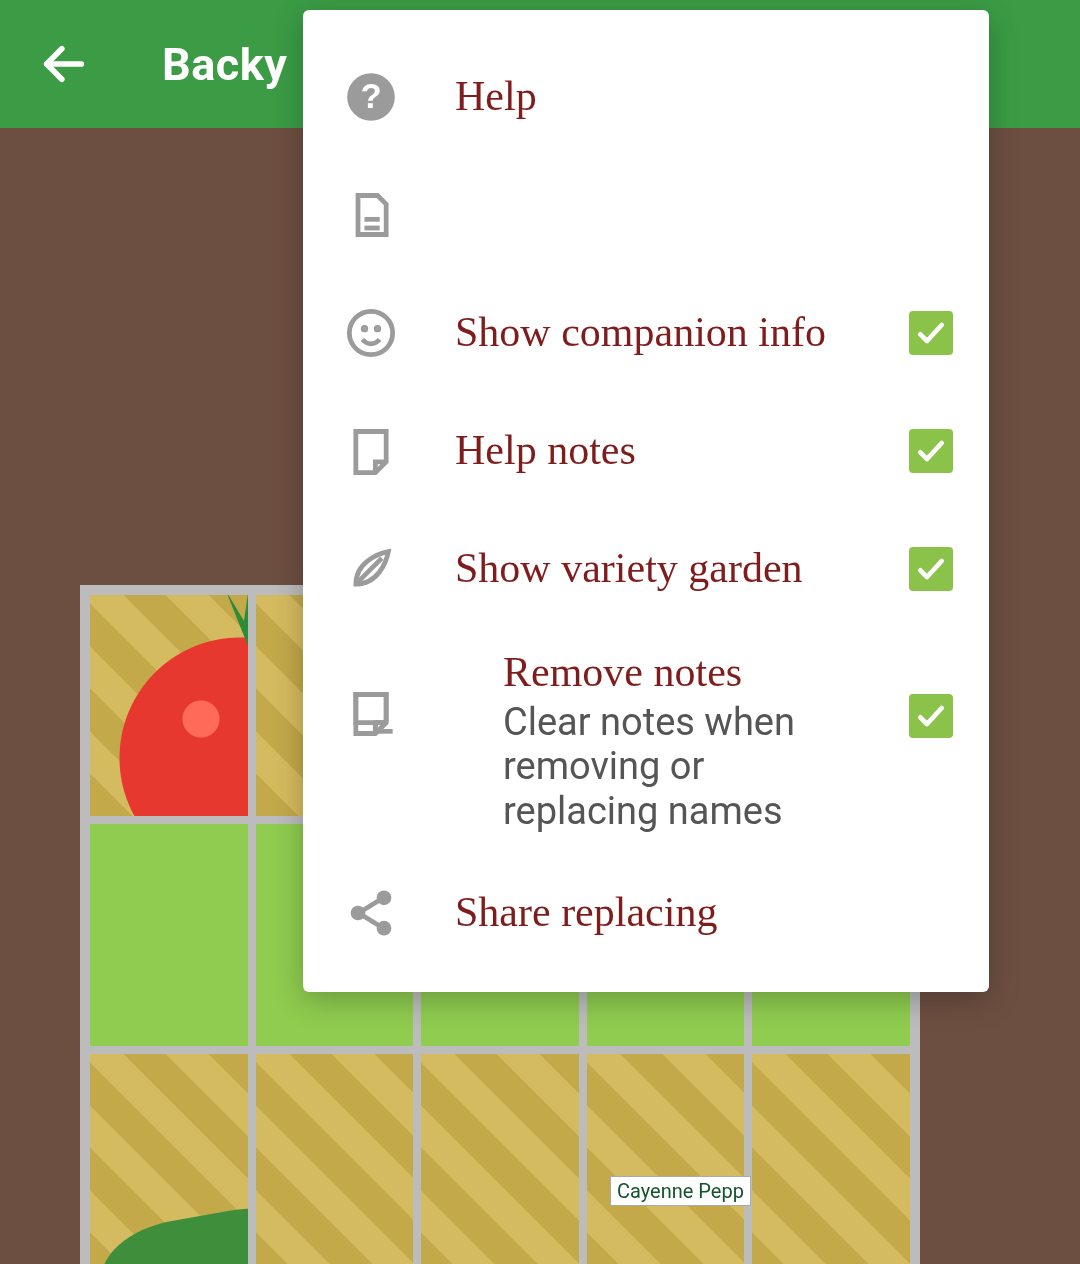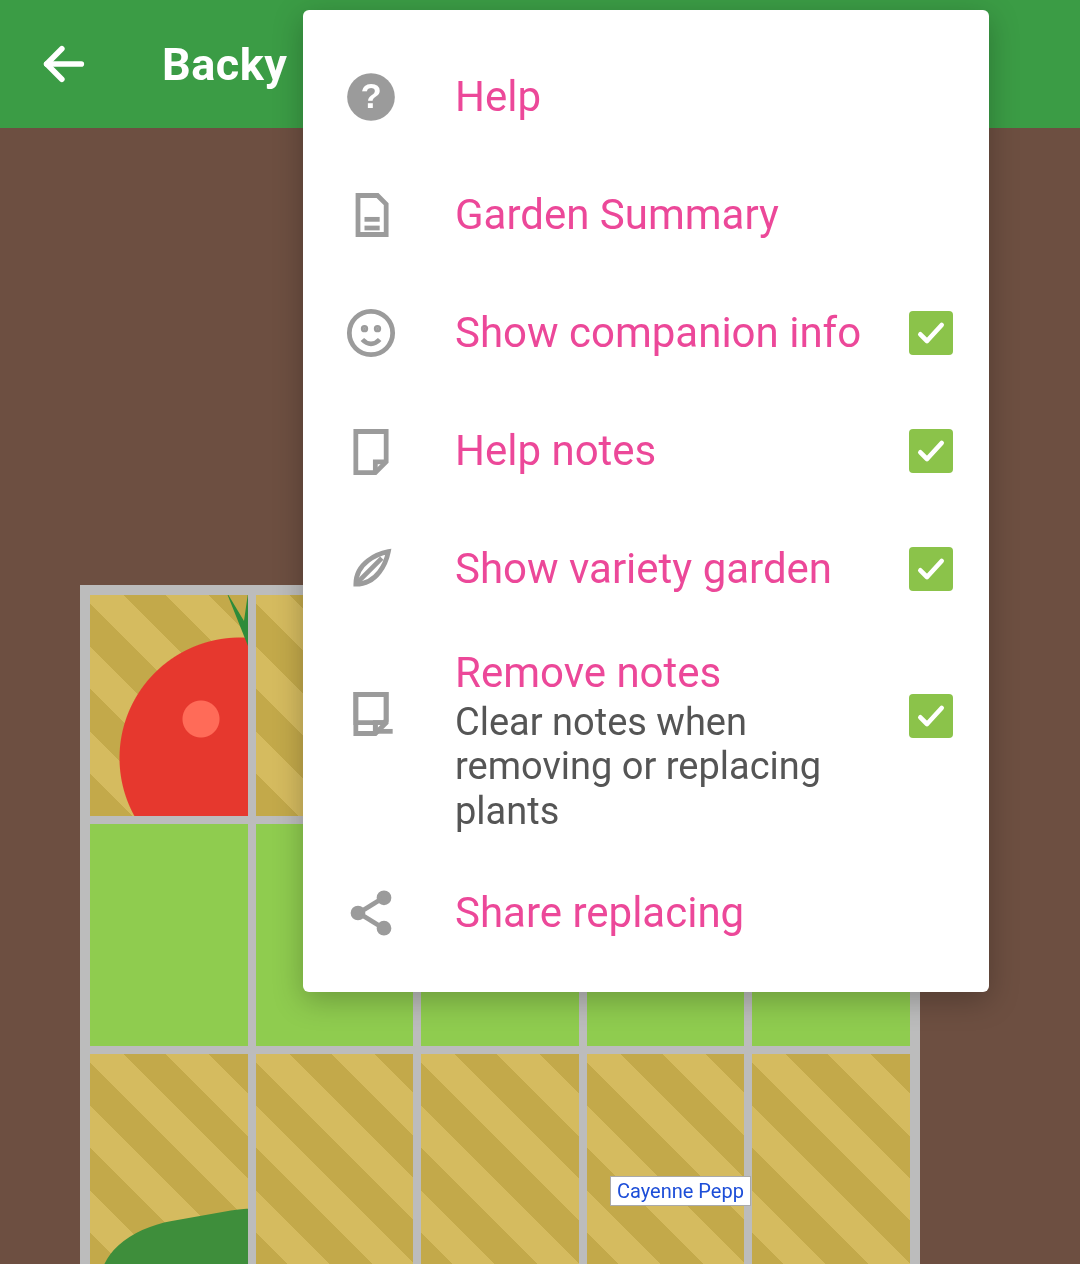--- a/index.html
+++ b/index.html
@@ -38,21 +38,21 @@
   }
   .tomato-leaf {
     position:absolute; left:100px; top:-20px; width:120px; height:80px;
   }
   .cuke {
     position:absolute; left:10px; bottom:-40px; width:220px; height:100px;
     background:#3e8e3b; border-radius:80px 80px 80px 80px / 50px 50px 50px 50px;
     transform: rotate(-10deg);
   }
   .plant-label {
-    position:absolute; left:610px; top:1176px; font-size:20px; color:#1d4ed8;
+    position:absolute; left:610px; top:1176px; font-size:20px; color:#14532d;
     background:#fff; padding:2px 6px; border:1px solid #aaa;
   }
 
   
   .menu {
     position: absolute; left: 303px; top: 10px; width: 686px;
     background: #ffffff; border-radius: 6px;
     box-shadow: 0 8px 30px rgba(0,0,0,0.25);
     padding: 28px 0 20px 0;
   }
@@ -61,21 +61,21 @@
     padding: 28px 36px 28px 42px;
     min-height: 118px;
   }
   .menu-item .icon {
     width: 52px; height: 52px; flex: 0 0 52px;
     margin-right: 58px;
     color: #9b9b9b;
     display:flex; align-items:center; justify-content:center;
   }
   .menu-item .labelblock { flex: 1 1 auto; padding-right: 20px;}
-  .menu-item .label { font-size: 42px; color: #ec4899; line-height: 1.18; }
+  .menu-item .label { font-size: 42px; color: #7f1d1d; line-height: 1.18; font-family: Liberation Serif, serif; }
   .menu-item .sublabel { font-size: 38px; color: #555; line-height: 1.18; margin-top: 2px;}
   .checkbox {
     width: 44px; height: 44px; flex: 0 0 44px;
     background: #8bc34a; border-radius: 4px;
     display:flex; align-items:center; justify-content:center;
   }
   .checkbox svg { width: 32px; height: 32px; }
 
   svg { display:block; }
 </style>
@@ -134,21 +134,20 @@
 
 
   <div class="menu-item">
     <span class="icon">
       <svg viewBox="0 0 24 24" width="52" height="52" fill="none" stroke="#9b9b9b" stroke-width="2.2">
         <path d="M6 3h9l4 4v14H6z"></path>
           <line x1="9" y1="14" x2="16" y2="14"></line>
           <line x1="9" y1="18" x2="16" y2="18"></line>
       </svg>
     </span>
-    <span class="labelblock"><span class="label">Garden Summary</span></span>
   </div>
 
   <div class="menu-item">
     <span class="icon">
       <svg viewBox="0 0 24 24" width="52" height="52" fill="none" stroke="#9b9b9b" stroke-width="2.2">
         <circle cx="12" cy="12" r="10"></circle>
           <circle cx="9" cy="10" r="0.6" fill="#9b9b9b"></circle>
           <circle cx="15" cy="10" r="0.6" fill="#9b9b9b"></circle>
         <path d="M8 15c1.2 1.3 2.6 2 4 2s2.8-.7 4-2"></path>
       </svg>
@@ -184,34 +183,34 @@
       </svg>
     </span>
     <span class="labelblock"><span class="label">Show variety garden</span></span>
     <span class="checkbox">
       <svg viewBox="0 0 24 24" fill="none" stroke="#ffffff" stroke-width="3.5" stroke-linecap="round" stroke-linejoin="round">
           <polyline points="4 13 9 18 20 6"></polyline>
         </svg>
     </span>
   </div>
 
-  <div class="menu-item" style="align-items:flex-start; padding-top:20px; padding-bottom:20px;">
+  <div class="menu-item" style="align-items:flex-start; padding-top:20px; padding-bottom:20px;gap:48px;">
     <span class="icon" style="margin-top:40px;">
       <svg viewBox="0 0 24 24" width="52" height="52" fill="none" stroke="#9b9b9b" stroke-width="2.2">
         <path d="M5 3h14v12l-1 1H5z"></path>
           <path d="M14 16v5"></path>
           <line x1="15" y1="20" x2="22" y2="20"></line>
         <path d="M5 3h14v14l-5 5H5z" stroke-opacity="0"></path>
         <path d="M5 3h14v13l-5 5H5z"></path>
           <path d="M14 21v-5h5"></path>
       </svg>
     </span>
     <span class="labelblock">
       <span class="label">Remove notes</span>
-      <div class="sublabel">Clear notes when removing or replacing plants</div>
+      <div class="sublabel">Clear notes when removing or replacing names</div>
     </span>
     <span class="checkbox" style="margin-top:46px;">
       <svg viewBox="0 0 24 24" fill="none" stroke="#ffffff" stroke-width="3.5" stroke-linecap="round" stroke-linejoin="round">
           <polyline points="4 13 9 18 20 6"></polyline>
         </svg>
     </span>
   </div>
 
   <div class="menu-item">
     <span class="icon">

